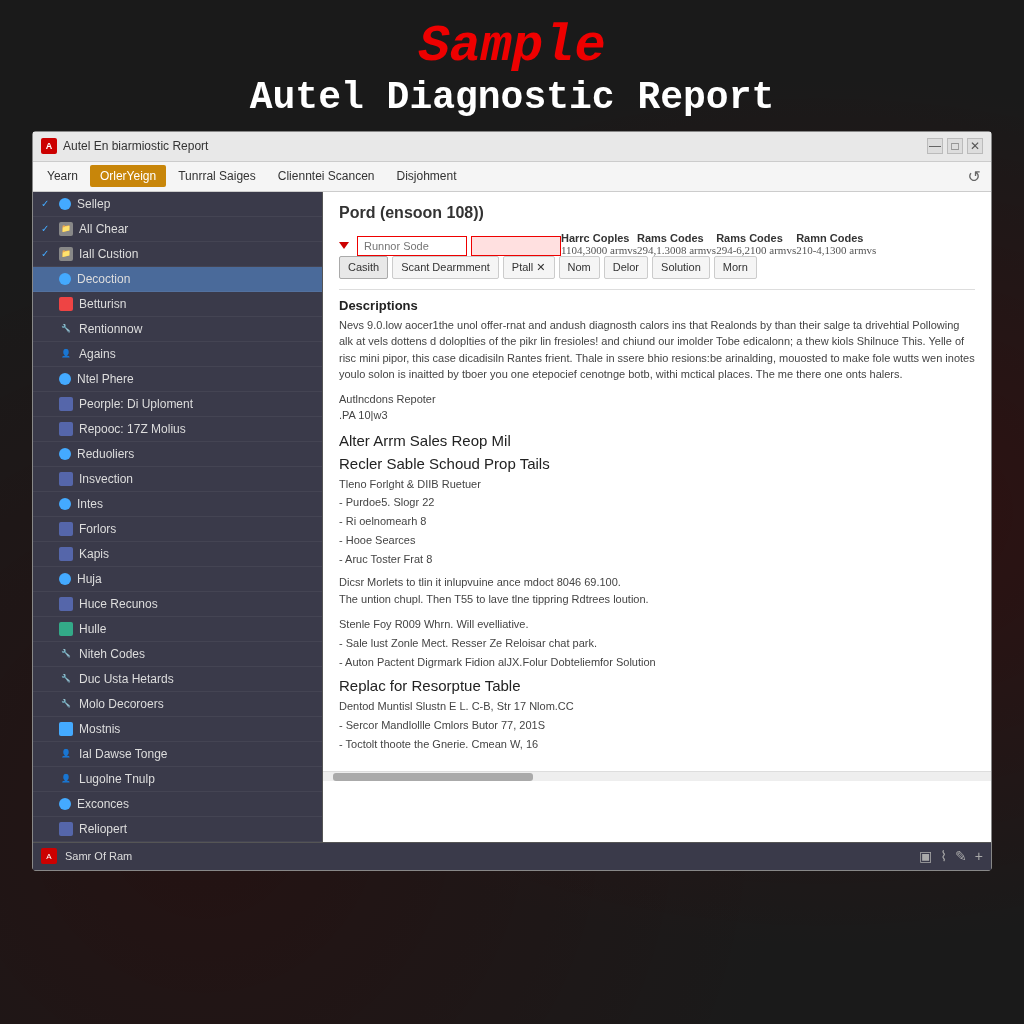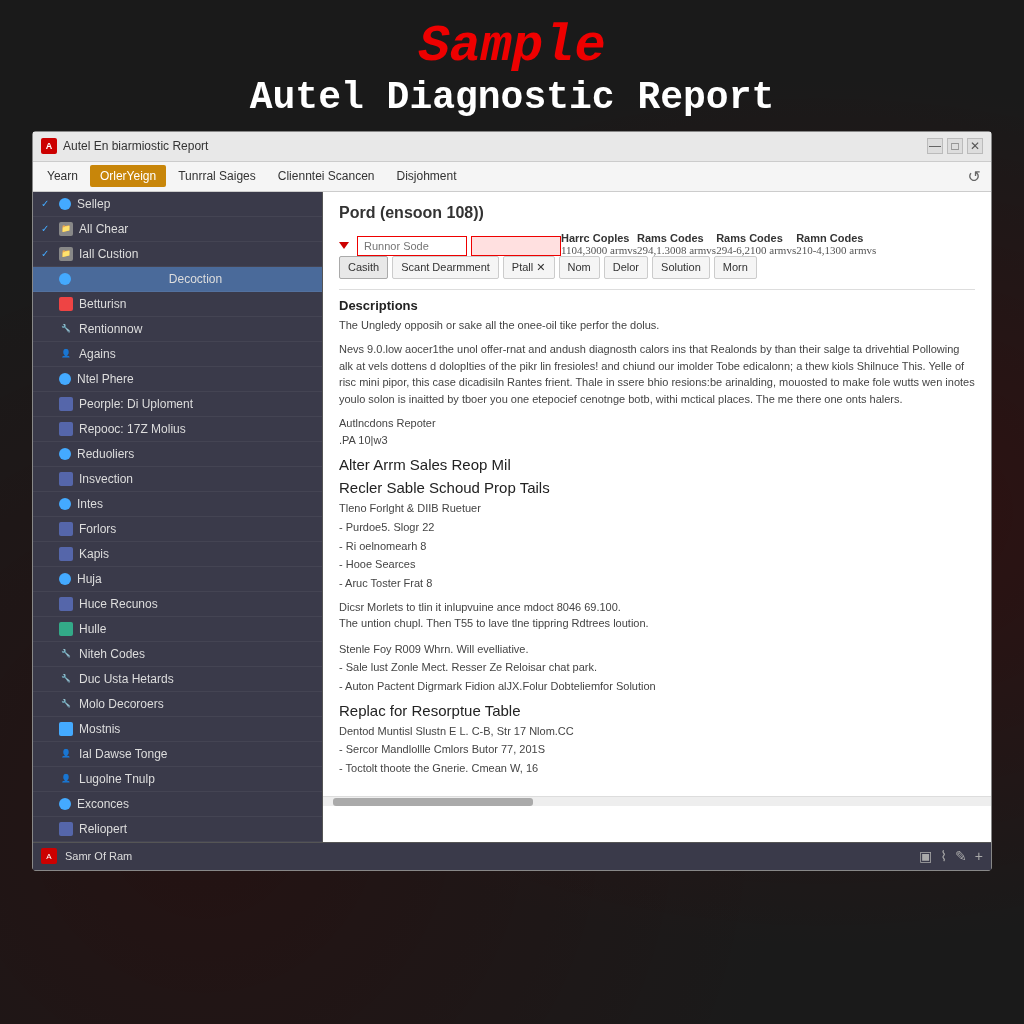--- a/index.html
+++ b/index.html
@@ -147,21 +147,21 @@
       border-right: 1px solid #555;
     }
     .sidebar-item {
       display: flex;
       align-items: center;
       padding: 5px 8px;
       cursor: pointer;
       gap: 6px;
       border-bottom: 1px solid rgba(255,255,255,0.05);
     }
-    .sidebar-item.selected { background: #4a6a9a; text-align: center; }
+    .sidebar-item.selected { background: #4a6a9a; }
     .sidebar-item .check { color: #4af; font-size: 10px; min-width: 12px; }
     .sidebar-item .dot {
       width: 12px; height: 12px; border-radius: 50%;
       display: inline-block; flex-shrink: 0;
     }
     .sidebar-item .icon-box {
       width: 14px; height: 14px; border-radius: 2px;
       display: inline-flex; align-items: center; justify-content: center;
       font-size: 8px; flex-shrink: 0;
     }
@@ -559,21 +559,20 @@
           <button class="action-btn">Ptall ✕</button>
           <button class="action-btn">Nom</button>
           <button class="action-btn">Delor</button>
           <button class="action-btn">Solution</button>
           <button class="action-btn">Morn</button>
         </div>
 
         <hr class="divider-line">
 
         <div class="section-title">Descriptions</div>
-        <div class="desc-text">The Ungledy opposih or sake all the onee-oil tike perfor the dolus.</div>
         <div class="desc-text">Nevs 9.0.low aocer1the unol offer-rnat and andush diagnosth calors ins that Realonds by than their salge ta drivehtial Pollowing alk at vels dottens d doloplties of the pikr lin fresioles! and chiund our imolder Tobe edicalonn; a thew kiols Shilnuce This. Yelle of risc mini pipor, this case dicadisiln Rantes frient. Thale in ssere bhio resions:be arinalding, mouosted to make fole wutts wen inotes youlo solon is inaitted by tboer you one etepocief cenotnge botb, withi mctical places. The me there one onts halers.</div>
         <div class="desc-text">Autlncdons Repoter<br>.PA 10|w3</div>
 
         <div class="bold-section">Alter Arrm Sales Reop Mil</div>
         <div class="bold-section">Recler Sable Schoud Prop Tails</div>
 
         <div class="list-text">
           Tleno Forlght &amp; DIIB Ruetuer<br>
           - Purdoe5. Slogr 22<br>
           - Ri oelnomearh 8<br>

